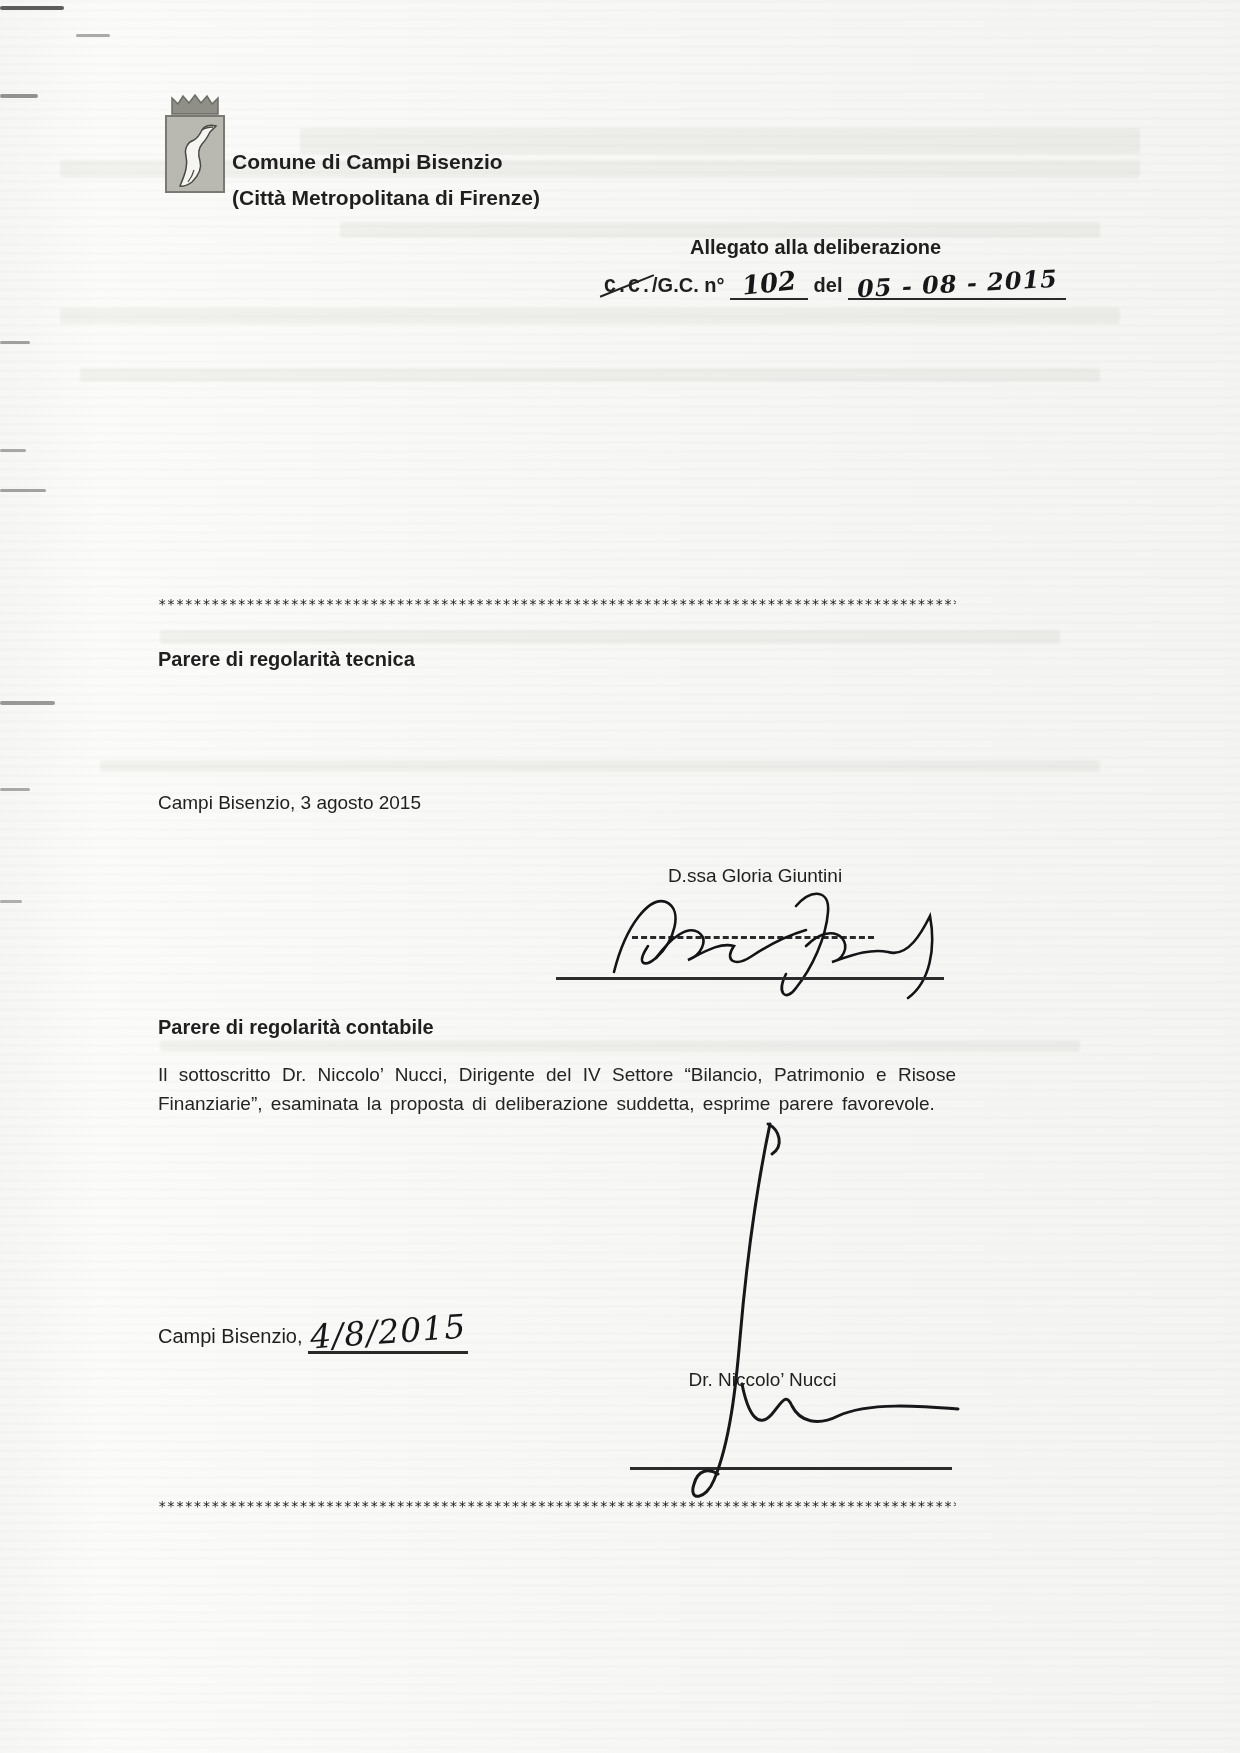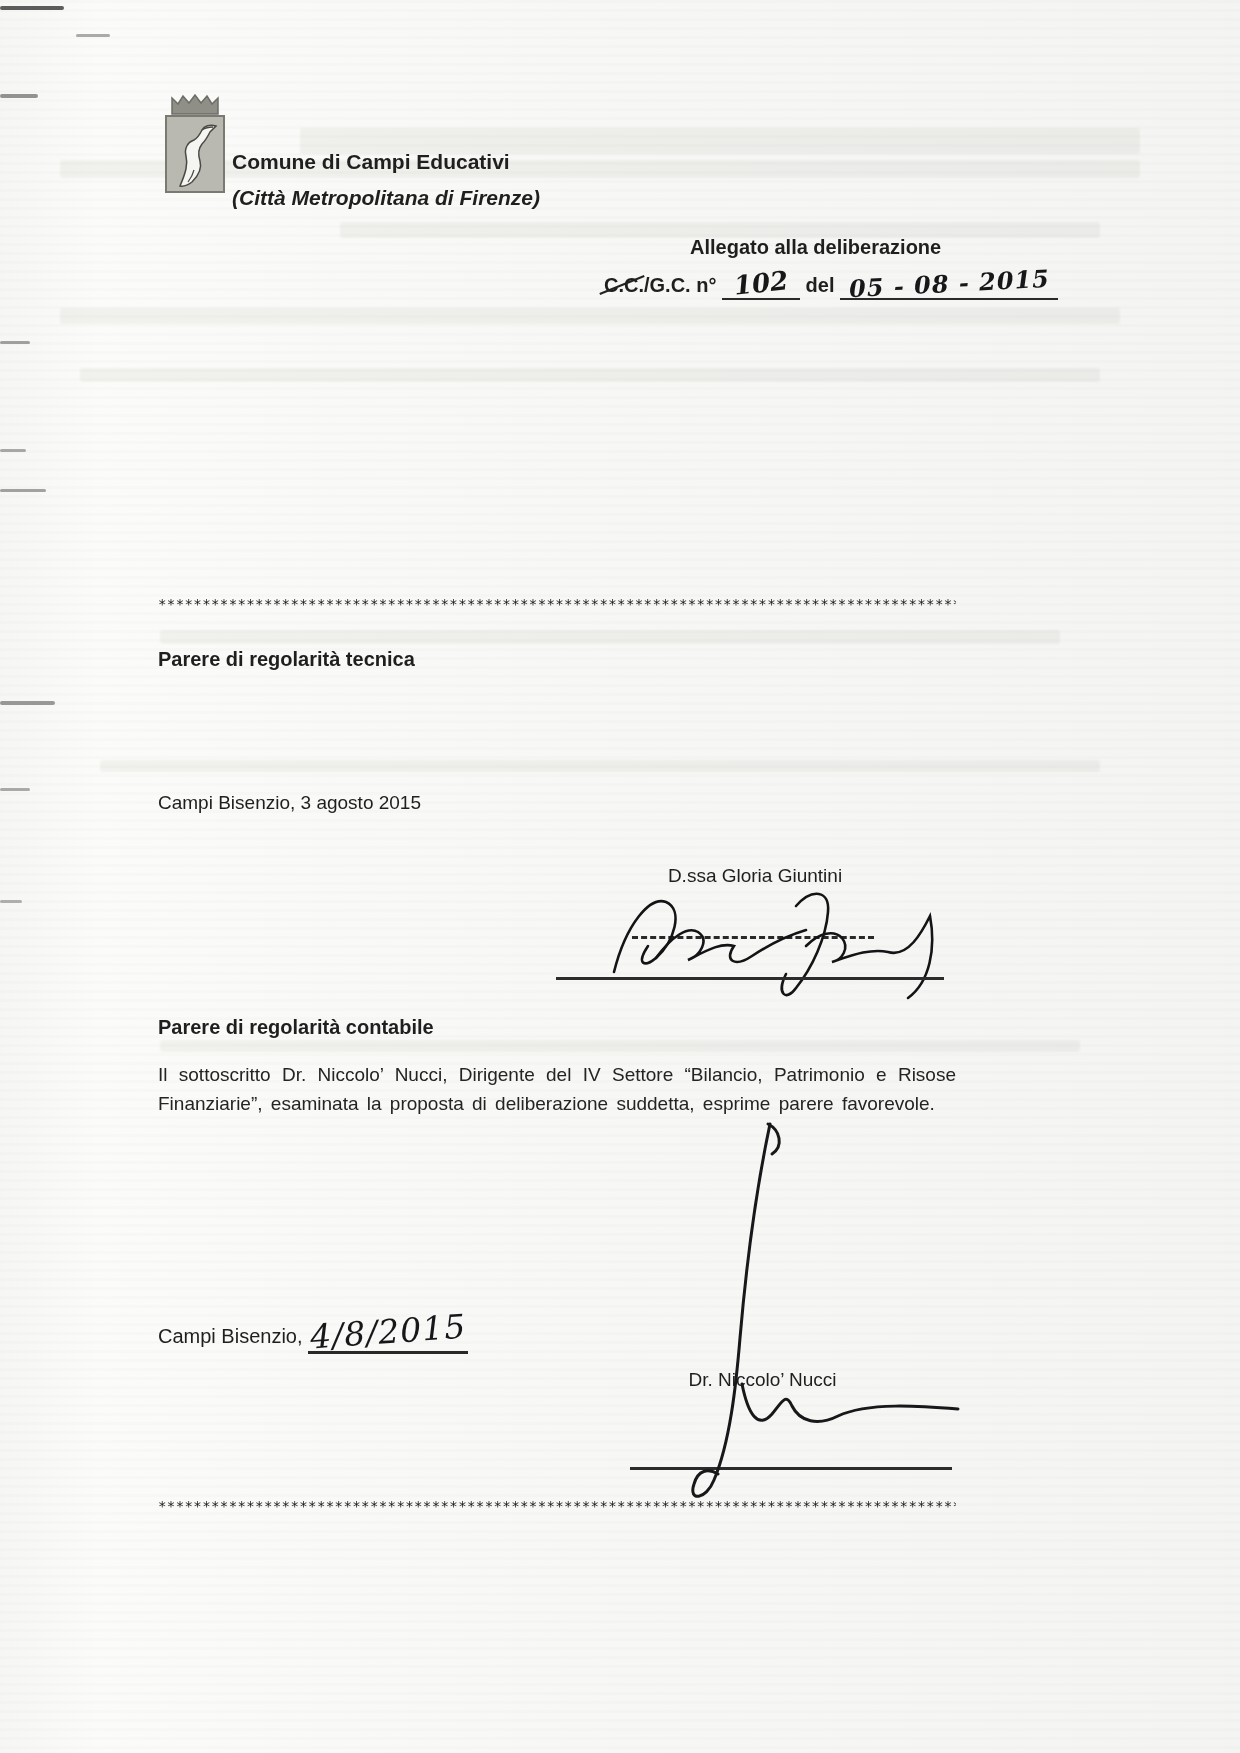--- a/index.html
+++ b/index.html
@@ -22,21 +22,21 @@
     font-family:"DejaVu Serif", serif;
     font-style:italic;
     color:#17171a;
   }
   .slot{
     display:inline-block;
     border-bottom:2px solid #2a2a2a;
     text-align:center;
     vertical-align:baseline;
   }
-  .cc-struck{position:relative;display:inline-block;}
+  .cc-struck{position:relative;display:inline-block;font-family:Liberation Mono, monospace;}
   .cc-struck::after{
     content:"";
     position:absolute;left:-6px;top:44%;
     width:120%;height:2px;background:#222;
     transform:rotate(-22deg);
   }
   .divider-row{
     font-family:"DejaVu Sans Mono", monospace;
     font-size:14px;letter-spacing:0.4px;
     white-space:nowrap;overflow:hidden;
@@ -77,22 +77,22 @@
       <path d="M14 22 L14 6 L20 12 L25 4 L31 11 L37 3 L43 11 L49 4 L54 12 L60 6 L60 22 Z" fill="#8f8f88" stroke="#6e6e68" stroke-width="1.5"></path>
 
       <rect x="8" y="24" width="58" height="76" fill="#b9b9b1" stroke="#7a7a73" stroke-width="2"></rect>
 
       <path d="M22 94 C28 80 30 72 28 64 C26 56 30 50 36 48 C40 46 42 42 44 38 C46 34 52 32 58 34 L52 40 C50 44 48 48 44 52 C40 57 40 63 42 69 C44 76 40 84 34 90 C30 93 26 95 22 94 Z" fill="#f5f5f2" stroke="#4a4a45" stroke-width="1.5"></path>
       <path d="M44 38 C47 36 51 35 55 35" stroke="#4a4a45" stroke-width="1.5" fill="none"></path>
       <path d="M30 90 C33 86 35 82 36 78" stroke="#4a4a45" stroke-width="1.2" fill="none"></path>
     </svg>
   </div>
 
-  <div class="abs bold" style="left:232px;top:150px;font-size:21px;">Comune di Campi Educativi</div>
-  <div class="abs bold" style="left:232px;top:186px;font-size:21px;font-style:italic;">(Città Metropolitana di Firenze)</div>
+  <div class="abs bold" style="left:232px;top:150px;font-size:21px;">Comune di Campi Bisenzio</div>
+  <div class="abs bold" style="left:232px;top:186px;font-size:21px;">(Città Metropolitana di Firenze)</div>
 
   <div class="abs bold" style="left:690px;top:236px;font-size:20px;">Allegato alla deliberazione</div>
   <div class="abs" style="left:604px;top:268px;font-size:20px;font-weight:bold;white-space:nowrap;">
     <span class="cc-struck">C.C.</span><span>/G.C. n°</span>
     <span class="slot" style="width:78px;"><span class="hand" style="font-size:26px;display:inline-block;transform:rotate(-6deg);">102</span></span>
     <span>del</span>
     <span class="slot" style="width:218px;"><span class="hand" style="font-size:24px;display:inline-block;transform:rotate(-3deg);letter-spacing:1px;">05 - 08 - 2015</span></span>
   </div>
 
 

